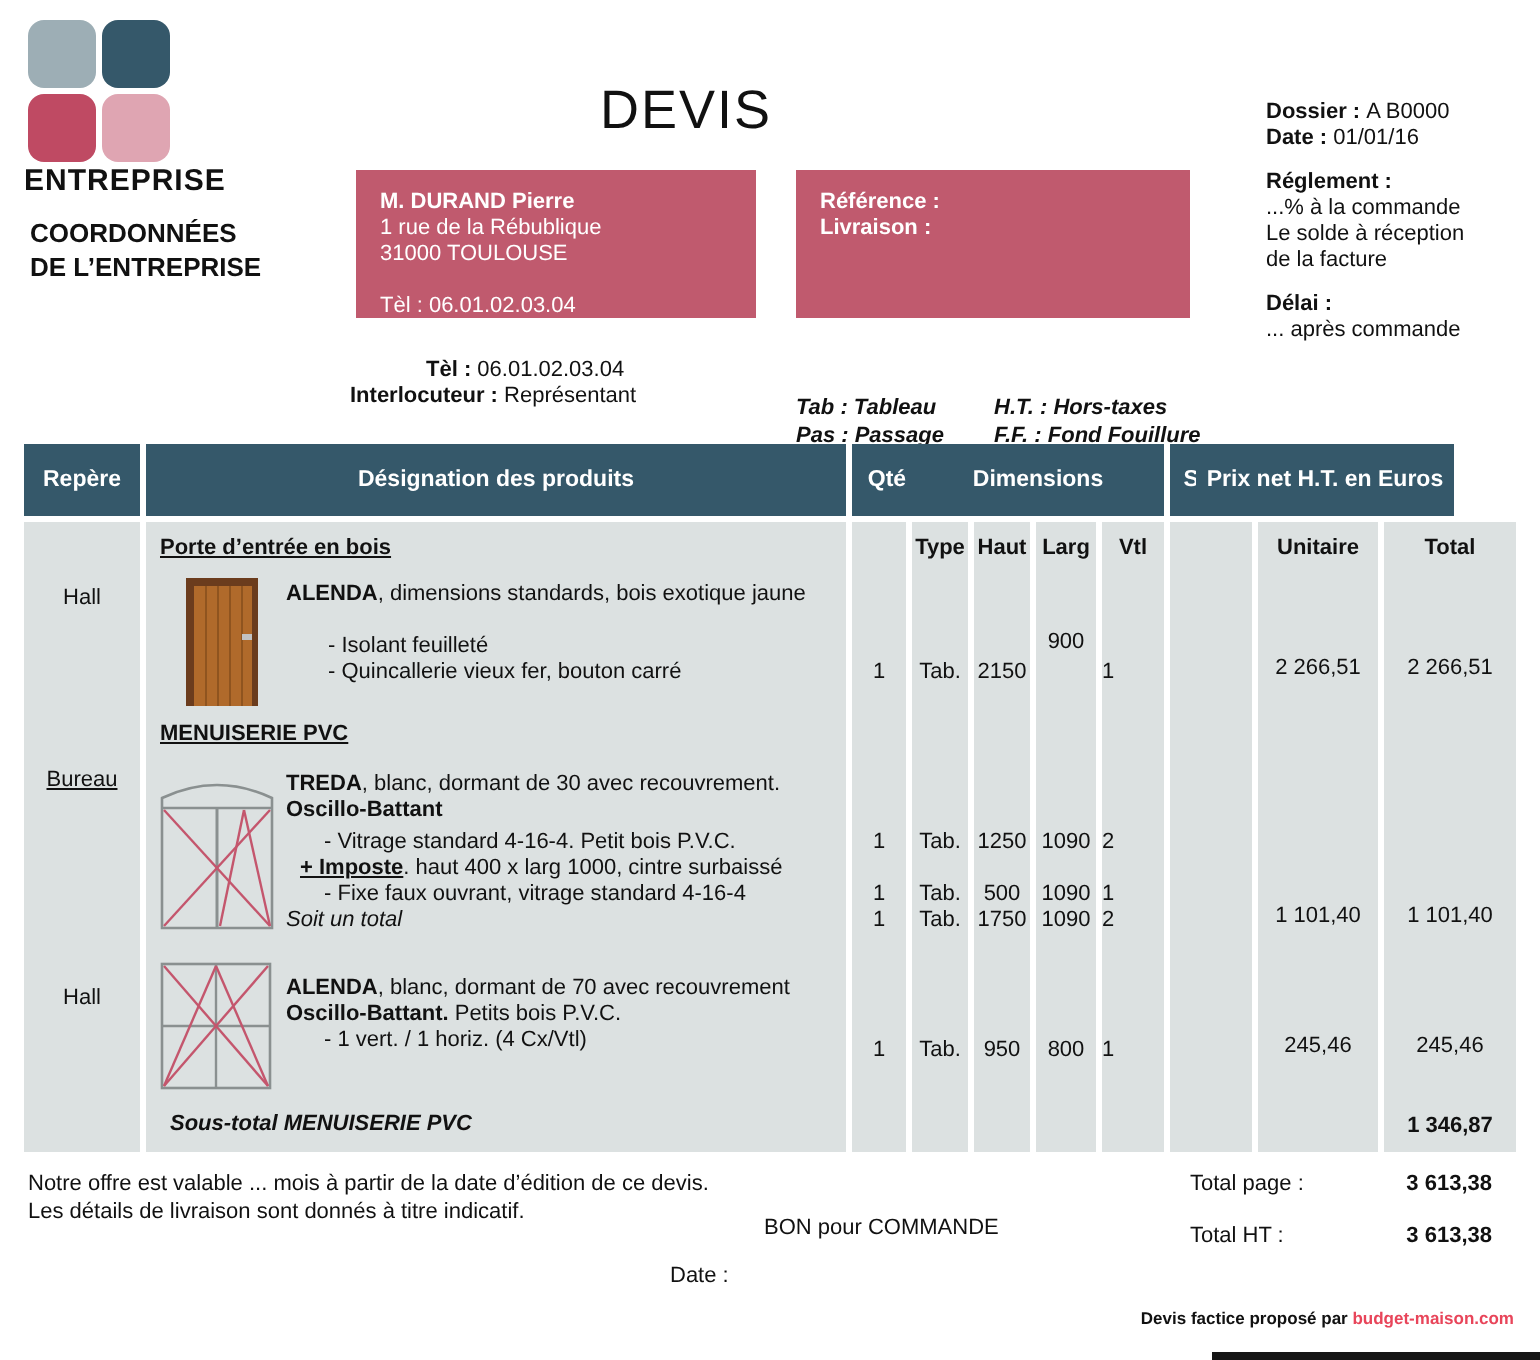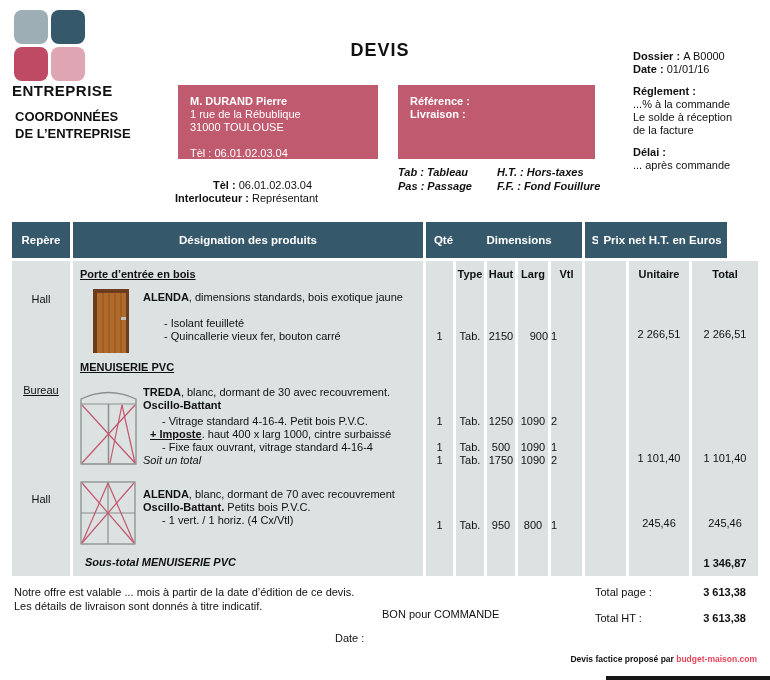--- a/index.html
+++ b/index.html
@@ -18,28 +18,28 @@
   
   #logo{left:14px;top:10px;width:71px;height:71px;display:grid;
     grid-template-columns:34px 34px;grid-template-rows:34px 34px;gap:3px;}
   #logo div{border-radius:8px;}
   .sq1{background:var(--logo-gray);} .sq2{background:var(--dark);}
   .sq3{background:var(--logo-red);} .sq4{background:var(--logo-pink);}
   #brand-name{left:12px;top:82px;font-size:15px;font-weight:bold;letter-spacing:.5px;}
   #brand-coords{left:15px;top:108px;font-size:13px;font-weight:bold;line-height:17px;}
 
   
-  #devis-title{left:300px;top:40px;width:160px;font-size:18px;font-weight:bold;
-    letter-spacing:1px;text-align:center;}
+  #devis-title{left:300px;top:40px;width:160px;font-size:27px;font-weight:normal;
+    letter-spacing:1px;}
   .redbox{background:var(--red);color:#fff;line-height:13px;padding:10px 12px;}
   #client-box{left:178px;top:85px;width:200px;height:74px;}
   #ref-box{left:398px;top:85px;width:197px;height:74px;}
   #contact-line1{left:175px;top:165px;margin-top:27px;}
   #contact-line2{left:213px;top:179px;}
-  .legend{font-weight:bold;font-style:italic;line-height:14px;}
+  .legend{font-weight:bold;font-style:italic;line-height:14px;margin-top:32px;}
   #legend-1{left:398px;top:165px;}
   #legend-2{left:497px;top:165px;}
   #meta{left:633px;top:50px;width:130px;line-height:13px;}
   #meta .gap{height:9px;}
 
   
   #tbl{left:12px;top:222px;width:746px;height:356px;}
   .hcell{position:absolute;top:0;height:36px;background:var(--dark);color:#fff;
     font-weight:bold;font-size:11.5px;line-height:36px;text-align:center;}
   .h-repere{left:0;width:58px;} .h-desig{left:61px;width:350px;}
@@ -172,21 +172,21 @@
       <line x1="28" y1="4" x2="28" y2="64" stroke="#8f541f" stroke-width="1"></line>
       <rect x="28" y="28" width="5" height="3" fill="#c2c2c2"></rect>
     </svg>
 
     <div class="abs dline" style="left:131px;top:69px;"><span class="b">ALENDA</span><span>, dimensions standards, bois exotique jaune</span></div>
     <div class="abs dline" style="left:152px;top:95px;">- Isolant feuilleté</div>
     <div class="abs dline" style="left:152px;top:108px;">- Quincallerie vieux fer, bouton carré</div>
     <div class="abs col-qte" style="top:108px;">1</div>
     <div class="abs col-type" style="top:108px;">Tab.</div>
     <div class="abs col-haut" style="top:108px;">2150</div>
-    <div class="abs col-larg" style="top:108px;text-align:right;">900</div>
+    <div class="abs col-larg" style="top:93px;">900</div>
     <div class="abs col-vtl" style="top:108px;">1</div>
     <div class="abs col-unit" style="top:106px;">2 266,51</div>
     <div class="abs col-total" style="top:106px;">2 266,51</div>
 
     <div class="abs b u" style="left:68px;top:139px;">MENUISERIE PVC</div>
     <div class="abs room" style="top:162px;text-decoration:underline;">Bureau</div>
 
     <svg class="abs" style="left:68px;top:160px;" width="57" height="83" viewBox="0 0 57 83">
       <path d="M1,17 Q28.5,4 56,17 L56,82 L1,82 Z" fill="none" stroke="#8a9090" stroke-width="1.3"></path>
       <line x1="1" y1="22" x2="56" y2="22" stroke="#8a9090" stroke-width="1.2"></line>

